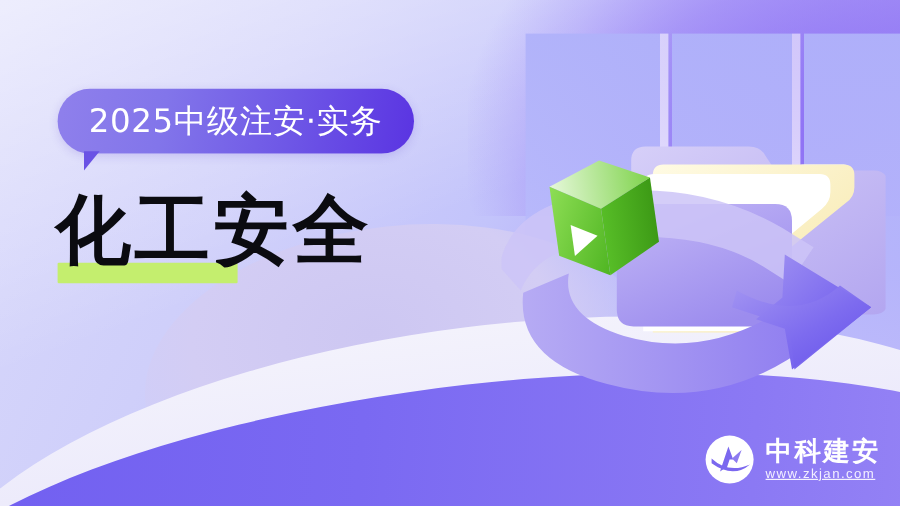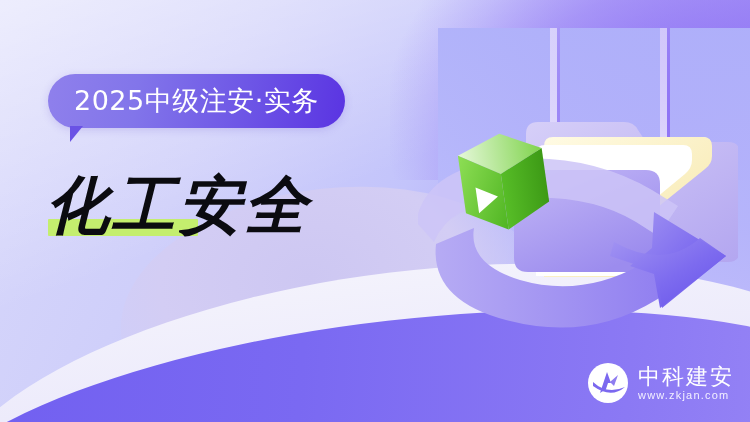--- a/index.html
+++ b/index.html
@@ -107,21 +107,21 @@
     border-radius:1px;
   }
 
   .line {
     position:absolute;
     color:#0b0b10;
     font-weight:bold;
     white-space:nowrap;
     font-family:"DejaVu Sans","Liberation Sans",sans-serif;
   }
-  .line1 { left:46px; top:163px; font-size:63px; letter-spacing:3px;font-style:italic; }
+  .line1 { left:46px; top:149px; font-size:63px; letter-spacing:3px; }
   .line2 { left:46px; top:249px; font-size:60px; letter-spacing:2px; display:flex; align-items:center; }
 
   .num-badge {
     display:inline-flex; align-items:center; justify-content:center;
     width:40px; height:40px;
     margin-left:16px;
     background:#6a5bea;
     color:#ffffff;
     font-size:26px;
     font-weight:bold;
@@ -130,27 +130,28 @@
   }
 
   
   .logo {
     position:absolute; right:16px; bottom:18px;
     display:flex; align-items:center; gap:9px;
   }
   .logo-mark { width:42px; height:42px; flex:0 0 42px; }
   .logo-text { display:flex; flex-direction:column; gap:2px; }
   .logo-name {
-    color:#ffffff; font-size:22px; font-weight:normal; letter-spacing:2px;
+    color:#ffffff; font-size:22px; font-weight:bold; letter-spacing:2px;
     line-height:1;
     font-family:"DejaVu Sans","Liberation Sans",sans-serif;
   }
   .logo-url {
     color:#f3f0ff; font-size:11px; letter-spacing:1.2px; line-height:1;
     font-family:"Liberation Sans",sans-serif;
+    text-decoration:underline;
   }
 </style>
 </head>
 <body>
 
 <div class="banner">
 
   <div class="bg-sheen"></div>
   <div class="bg-topright-glow"></div>
 

